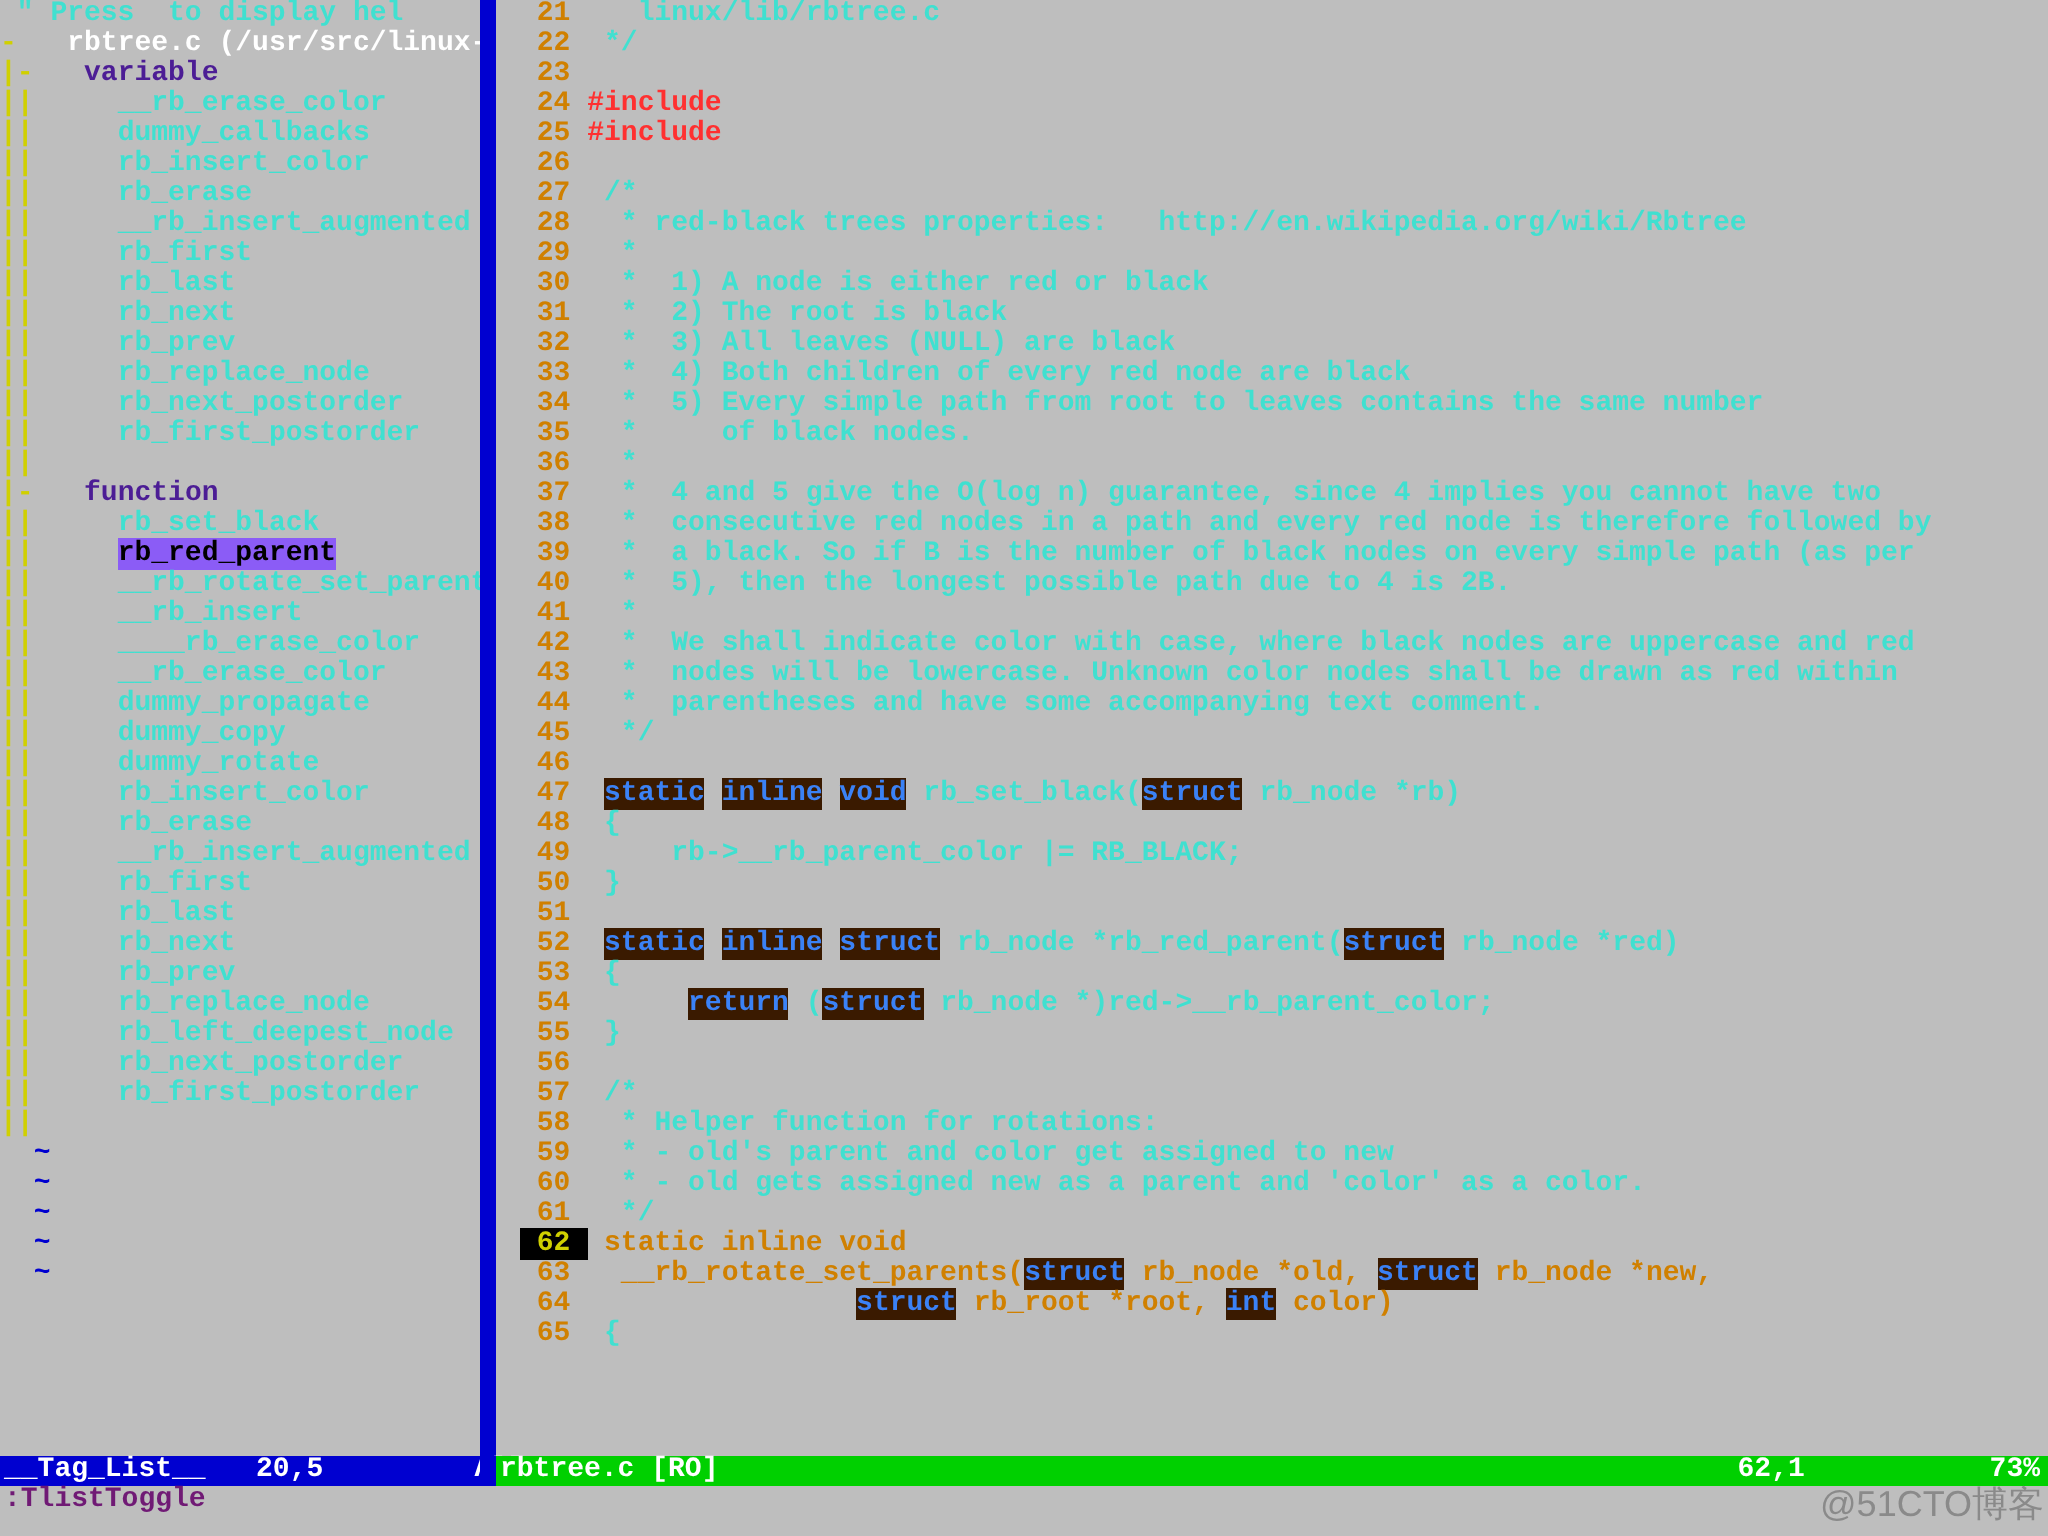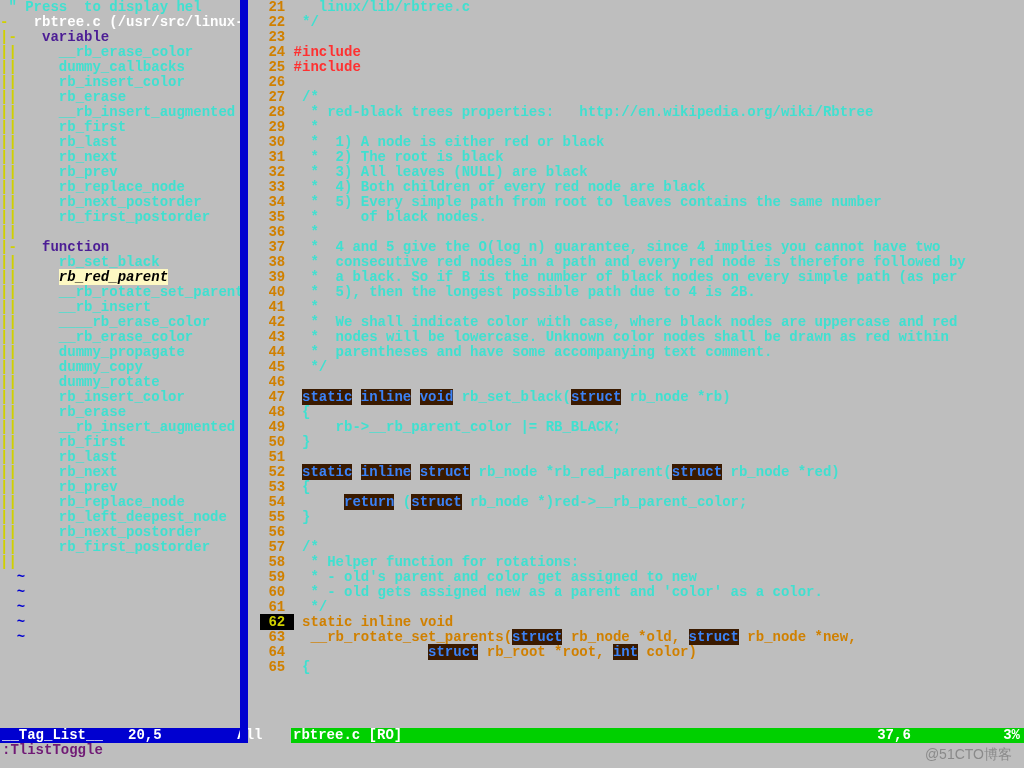--- a/index.html
+++ b/index.html
@@ -53,66 +53,65 @@
     position: absolute;
     top: 728px; left: 248px;
     right: 0; height: 15px;
     background: #00d000;
     color: #ffffff;
     white-space: pre;
     line-height: 15px;
     display: flex;
     justify-content: space-between;
     padding: 0 4px 0 2px;
-    margin-left: 43px;
   }
   .status-sep {
     position:absolute;
     top:728px; left:240px;
     width:8px; height:15px;
     background:#0000d0;
   }
   .cmdline {
     position: absolute;
     top: 743px; left: 0; right: 0;
     height: 15px;
     color: #701a75;
     white-space: pre;
     line-height: 15px;
     padding-left: 2px;
   }
   .watermark {
     position: absolute;
-    right: 12px; bottom: 4px;
+    right: 2px; bottom: 4px;
     color: rgba(120,120,120,0.75);
     font-family: sans-serif;
-    font-size: 14px;
+    font-size: 18px;
     font-weight: normal;
     text-align: right;
   }
   .ln { color: #d08000; }
   .fold { color: #d0d000; }
   .hdr { color: #4c1d95; }
   .taglist { color: #40e0d0; }
-  .hl-bg { background:#fef9c3; color:#000;font-style:italic; }
+  .hl-bg { background:#8b5cf6; color:#000; }
   .kw-bg { background:#3a1a00; color:#3b82f6; }
   .tilde { color:#0000d0; }
   .hdr-line { display:block; color:#ffffff; }
   .pre { color:#ff3030; }
   .inc-hl { background:#002060; color:#40e0d0; }
   .ln-hl { background:#000; color:#d0d000;text-align:center; }
   .comment { color:#40e0d0; }
 </style>
 </head>
 <body>
 
 <div class="pane-left" id="pane-left"><div class="taglist"> " Press <f1> to display hel</f1></div><div><span class="fold">-</span>   <span class="hdr-line" style="display:inline">rbtree.c (/usr/src/linux-so</span></div><div><span class="fold">|-</span>   <span class="hdr">variable</span></div><div><span class="fold">||</span>     <span class="taglist">__rb_erase_color</span></div><div><span class="fold">||</span>     <span class="taglist">dummy_callbacks</span></div><div><span class="fold">||</span>     <span class="taglist">rb_insert_color</span></div><div><span class="fold">||</span>     <span class="taglist">rb_erase</span></div><div><span class="fold">||</span>     <span class="taglist">__rb_insert_augmented</span></div><div><span class="fold">||</span>     <span class="taglist">rb_first</span></div><div><span class="fold">||</span>     <span class="taglist">rb_last</span></div><div><span class="fold">||</span>     <span class="taglist">rb_next</span></div><div><span class="fold">||</span>     <span class="taglist">rb_prev</span></div><div><span class="fold">||</span>     <span class="taglist">rb_replace_node</span></div><div><span class="fold">||</span>     <span class="taglist">rb_next_postorder</span></div><div><span class="fold">||</span>     <span class="taglist">rb_first_postorder</span></div><div><span class="fold">||</span></div><div><span class="fold">|-</span>   <span class="hdr">function</span></div><div><span class="fold">||</span>     <span class="taglist">rb_set_black</span></div><div><span class="fold">||</span>     <span class="hl-bg">rb_red_parent</span></div><div><span class="fold">||</span>     <span class="taglist">__rb_rotate_set_parents</span></div><div><span class="fold">||</span>     <span class="taglist">__rb_insert</span></div><div><span class="fold">||</span>     <span class="taglist">____rb_erase_color</span></div><div><span class="fold">||</span>     <span class="taglist">__rb_erase_color</span></div><div><span class="fold">||</span>     <span class="taglist">dummy_propagate</span></div><div><span class="fold">||</span>     <span class="taglist">dummy_copy</span></div><div><span class="fold">||</span>     <span class="taglist">dummy_rotate</span></div><div><span class="fold">||</span>     <span class="taglist">rb_insert_color</span></div><div><span class="fold">||</span>     <span class="taglist">rb_erase</span></div><div><span class="fold">||</span>     <span class="taglist">__rb_insert_augmented</span></div><div><span class="fold">||</span>     <span class="taglist">rb_first</span></div><div><span class="fold">||</span>     <span class="taglist">rb_last</span></div><div><span class="fold">||</span>     <span class="taglist">rb_next</span></div><div><span class="fold">||</span>     <span class="taglist">rb_prev</span></div><div><span class="fold">||</span>     <span class="taglist">rb_replace_node</span></div><div><span class="fold">||</span>     <span class="taglist">rb_left_deepest_node</span></div><div><span class="fold">||</span>     <span class="taglist">rb_next_postorder</span></div><div><span class="fold">||</span>     <span class="taglist">rb_first_postorder</span></div><div><span class="fold">||</span></div><div>  <span class="tilde">~</span></div><div>  <span class="tilde">~</span></div><div>  <span class="tilde">~</span></div><div>  <span class="tilde">~</span></div><div>  <span class="tilde">~</span></div></div>
 <div class="vsplit"></div>
 <div class="pane-right" id="pane-right"><div><span class="ln"> 21 </span><span class="comment">   linux/lib/rbtree.c</span></div><div><span class="ln"> 22 </span><span class="comment"> */</span></div><div><span class="ln"> 23 </span><span class="comment"></span></div><div><span class="ln"> 24 </span><span class="pre">#include </span><span class="inc-hl"><linux rbtree_augmented.h=""></linux></span></div><div><span class="ln"> 25 </span><span class="pre">#include </span><span class="inc-hl"><linux export.h=""></linux></span></div><div><span class="ln"> 26 </span><span class="comment"></span></div><div><span class="ln"> 27 </span><span class="comment"> /*</span></div><div><span class="ln"> 28 </span><span class="comment">  * red-black trees properties:   http://en.wikipedia.org/wiki/Rbtree</span></div><div><span class="ln"> 29 </span><span class="comment">  *</span></div><div><span class="ln"> 30 </span><span class="comment">  *  1) A node is either red or black</span></div><div><span class="ln"> 31 </span><span class="comment">  *  2) The root is black</span></div><div><span class="ln"> 32 </span><span class="comment">  *  3) All leaves (NULL) are black</span></div><div><span class="ln"> 33 </span><span class="comment">  *  4) Both children of every red node are black</span></div><div><span class="ln"> 34 </span><span class="comment">  *  5) Every simple path from root to leaves contains the same number</span></div><div><span class="ln"> 35 </span><span class="comment">  *     of black nodes.</span></div><div><span class="ln"> 36 </span><span class="comment">  *</span></div><div><span class="ln"> 37 </span><span class="comment">  *  4 and 5 give the O(log n) guarantee, since 4 implies you cannot have two</span></div><div><span class="ln"> 38 </span><span class="comment">  *  consecutive red nodes in a path and every red node is therefore followed by</span></div><div><span class="ln"> 39 </span><span class="comment">  *  a black. So if B is the number of black nodes on every simple path (as per</span></div><div><span class="ln"> 40 </span><span class="comment">  *  5), then the longest possible path due to 4 is 2B.</span></div><div><span class="ln"> 41 </span><span class="comment">  *</span></div><div><span class="ln"> 42 </span><span class="comment">  *  We shall indicate color with case, where black nodes are uppercase and red</span></div><div><span class="ln"> 43 </span><span class="comment">  *  nodes will be lowercase. Unknown color nodes shall be drawn as red within</span></div><div><span class="ln"> 44 </span><span class="comment">  *  parentheses and have some accompanying text comment.</span></div><div><span class="ln"> 45 </span><span class="comment">  */</span></div><div><span class="ln"> 46 </span><span class="comment"></span></div><div><span class="ln"> 47 </span> <span class="kw-bg">static</span> <span class="kw-bg">inline</span> <span class="kw-bg">void</span><span class="comment"> rb_set_black(</span><span class="kw-bg">struct</span><span class="comment"> rb_node *rb)</span></div><div><span class="ln"> 48 </span><span class="comment"> {</span></div><div><span class="ln"> 49 </span><span class="comment">     rb-&gt;__rb_parent_color |= RB_BLACK;</span></div><div><span class="ln"> 50 </span><span class="comment"> }</span></div><div><span class="ln"> 51 </span><span class="comment"></span></div><div><span class="ln"> 52 </span> <span class="kw-bg">static</span> <span class="kw-bg">inline</span> <span class="kw-bg">struct</span><span class="comment"> rb_node *rb_red_parent(</span><span class="kw-bg">struct</span><span class="comment"> rb_node *red)</span></div><div><span class="ln"> 53 </span><span class="comment"> {</span></div><div><span class="ln"> 54 </span>      <span class="kw-bg">return</span><span class="comment"> (</span><span class="kw-bg">struct</span><span class="comment"> rb_node *)red-&gt;__rb_parent_color;</span></div><div><span class="ln"> 55 </span><span class="comment"> }</span></div><div><span class="ln"> 56 </span><span class="comment"></span></div><div><span class="ln"> 57 </span><span class="comment"> /*</span></div><div><span class="ln"> 58 </span><span class="comment">  * Helper function for rotations:</span></div><div><span class="ln"> 59 </span><span class="comment">  * - old's parent and color get assigned to new</span></div><div><span class="ln"> 60 </span><span class="comment">  * - old gets assigned new as a parent and 'color' as a color.</span></div><div><span class="ln"> 61 </span><span class="comment">  */</span></div><div><span class="ln-hl"> 62 </span> <span class="ln">static inline void</span></div><div><span class="ln"> 63 </span> <span class="ln"> __rb_rotate_set_parents(</span><span class="kw-bg">struct</span><span class="ln"> rb_node *old, </span><span class="kw-bg">struct</span><span class="ln"> rb_node *new,</span></div><div><span class="ln"> 64 </span> <span class="ln">               </span><span class="kw-bg">struct</span><span class="ln"> rb_root *root, </span><span class="kw-bg">int</span><span class="ln"> color)</span></div><div><span class="ln"> 65 </span><span class="comment"> {</span></div></div>
 
 <div class="status-left">__Tag_List__   20,5         All</div>
 <div class="status-sep"></div>
 <div class="status-right">
   <span>rbtree.c [RO]</span>
-  <span>37,6           3%</span>
+  <span>62,1           73%</span>
 </div>
 <div class="cmdline">:TlistToggle</div>
 <div class="watermark">@51CTO博客</div>
 
 </body></html>

